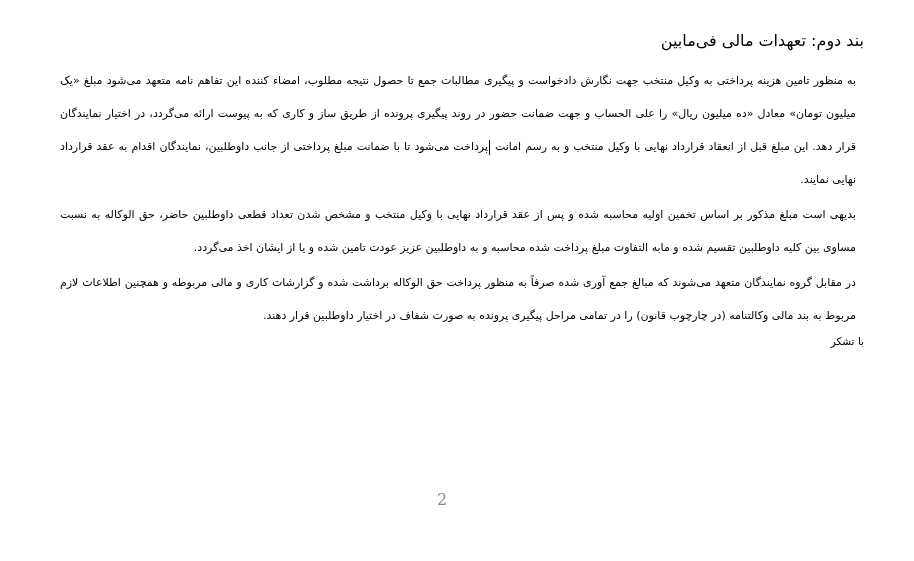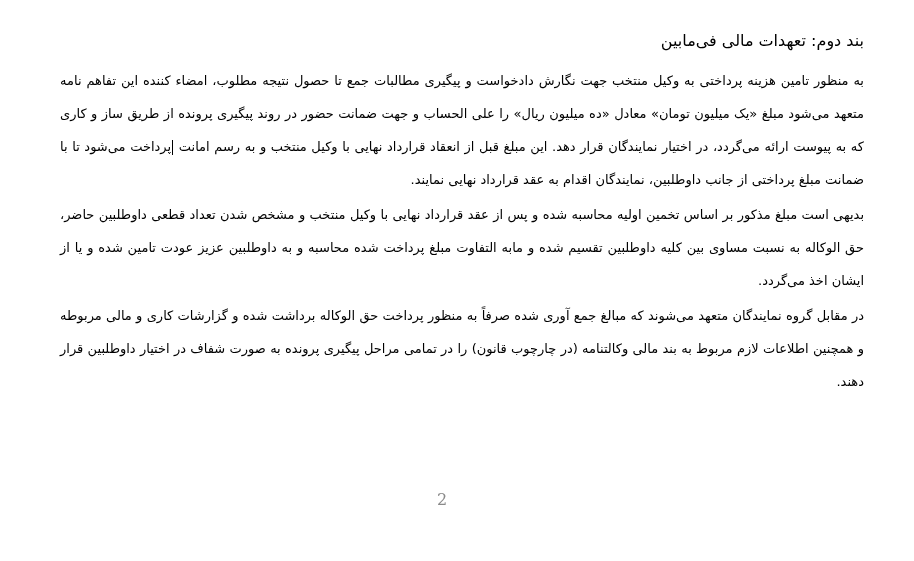--- a/index.html
+++ b/index.html
@@ -33,23 +33,23 @@
       text-align-last: right;
     }
     .heading {
       font-size: 16px;
       font-weight: normal;
       margin: 0 0 12px 0;
       line-height: 22px;
       text-align: right;
     }
     .para {
-      font-size: 13px;
+      font-size: 11px;
       line-height: 33px;
-      margin: 0 0 2px 0;
+      margin: 0 8px 2px 0;
       word-spacing: 0px;
     }
     .closing {
       font-size: 10.5px;
       line-height: 22px;
       text-align: right;
       margin-top: -4px;
     }
     .cursor {
       display: inline-block;
@@ -76,16 +76,17 @@
 <div class="page">
   <div class="content">
     <div class="heading">بند دوم: تعهدات مالی فی‌مابین</div>
 
     <p class="para"><span>به منظور تامین هزینه پرداختی به وکیل منتخب جهت نگارش دادخواست و پیگیری مطالبات جمع تا حصول نتیجه مطلوب، امضاء کننده این تفاهم نامه متعهد می‌شود مبلغ «یک میلیون تومان» معادل «ده میلیون ریال» را علی الحساب و جهت ضمانت حضور در روند پیگیری پرونده از طریق ساز و کاری که به پیوست ارائه می‌گردد، در اختیار نمایندگان قرار دهد. این مبلغ قبل از انعقاد قرارداد نهایی با وکیل منتخب و به رسم امانت </span><span class="cursor"></span><span>پرداخت می‌شود تا با ضمانت مبلغ پرداختی از جانب داوطلبین، نمایندگان اقدام به عقد قرارداد نهایی نمایند.</span></p>
 
     <p class="para">بدیهی است مبلغ مذکور بر اساس تخمین اولیه محاسبه شده و پس از عقد قرارداد نهایی با وکیل منتخب و مشخص شدن تعداد قطعی داوطلبین حاضر، حق الوکاله به نسبت مساوی بین کلیه داوطلبین تقسیم شده و مابه التفاوت مبلغ پرداخت شده محاسبه و به داوطلبین عزیز عودت تامین شده و یا از ایشان اخذ می‌گردد.</p>
 
     <p class="para">در مقابل گروه نمایندگان متعهد می‌شوند که مبالغ جمع آوری شده صرفاً به منظور پرداخت حق الوکاله برداشت شده و گزارشات کاری و مالی مربوطه و همچنین اطلاعات لازم مربوط به بند مالی وکالتنامه (در چارچوب قانون) را در تمامی مراحل پیگیری پرونده به صورت شفاف در اختیار داوطلبین قرار دهند.</p>
 
+    <div class="closing">با تشکر</div>
   </div>
 
   <div class="page-number">2</div>
 </div>
 
 </body></html>

